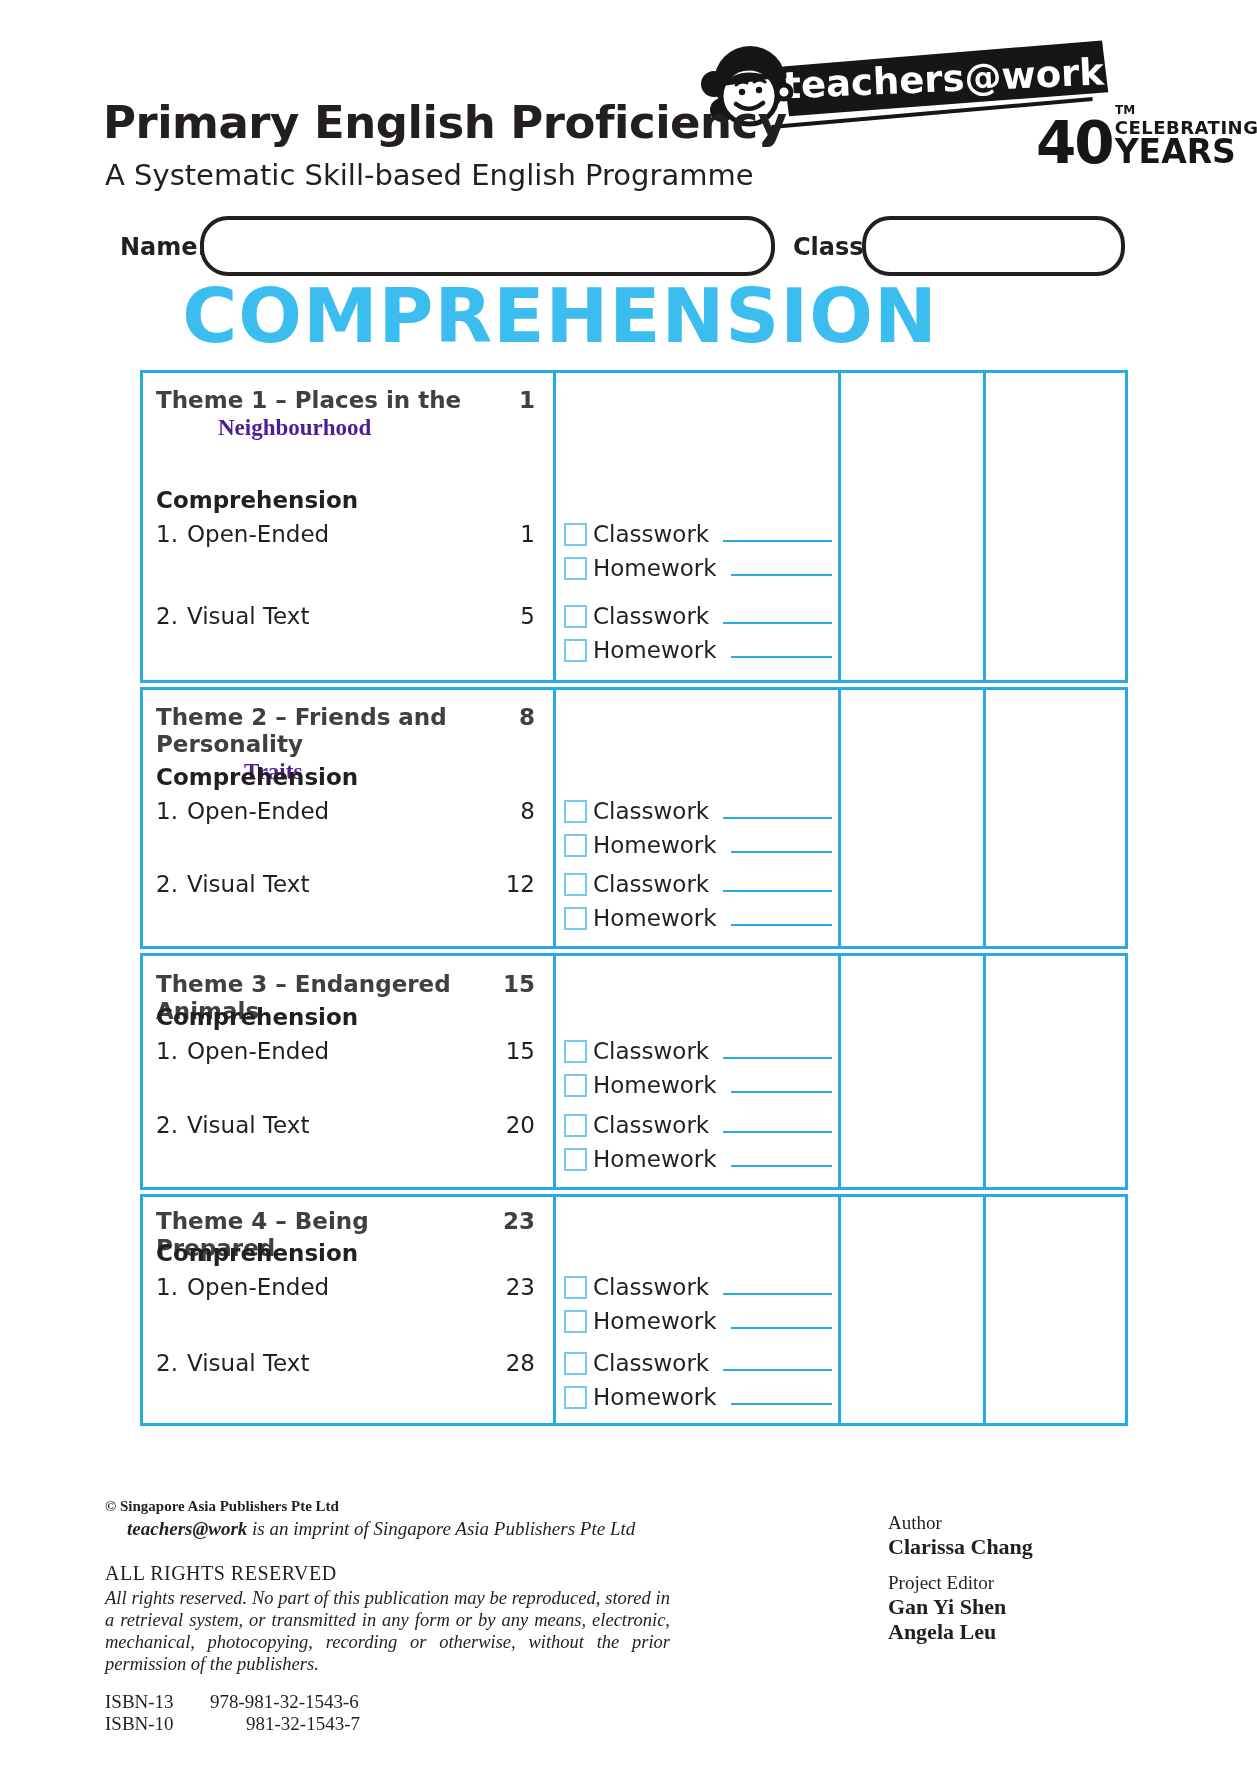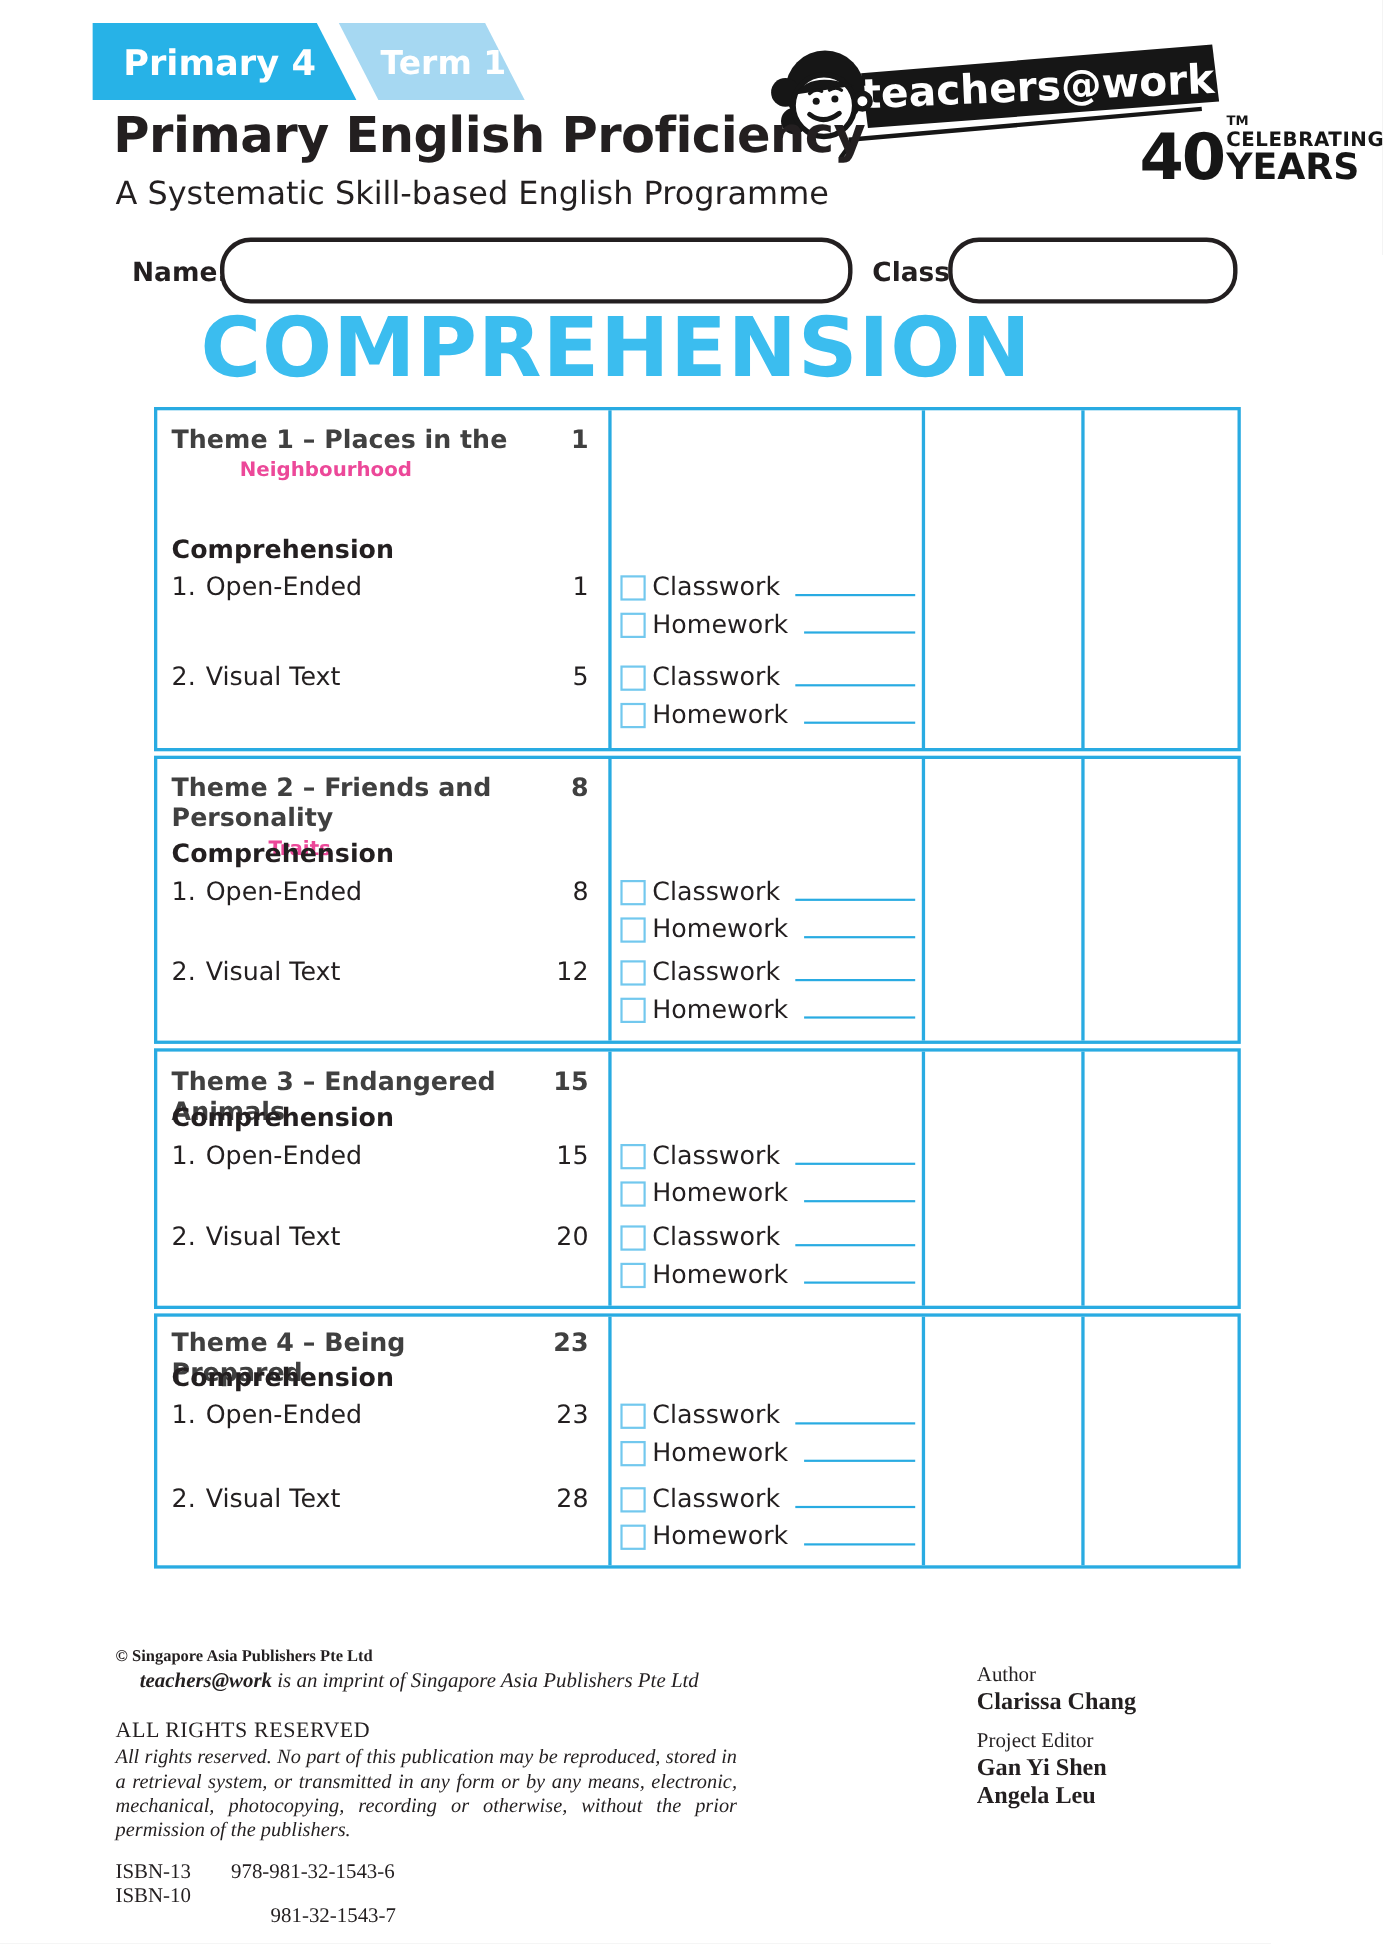--- a/index.html
+++ b/index.html
@@ -38,57 +38,49 @@
   .tbox > div:last-child { border-right:none; }
   .thead { height:54px; background:#CCE9F8; }
   .thead .hc { display:flex; flex-direction:column; align-items:center; justify-content:center;
     font-size:22px; font-weight:700; line-height:25px; }
   .thead .sub { font-weight:400; font-style:italic; }
   .thead .date-shift { margin-left:124px; }
   .sec .col1 { padding-left:13px; padding-right:18px; }
   .sec .col2 { padding-left:8px; padding-right:6px; }
   .trow { display:flex; line-height:27px; font-size:23px; font-weight:700; color:#404040;gap:24px; }
   .tpage { margin-left:auto; }
-  .tl2 { line-height:27px; font-size:18px; font-weight:700; color:#ec4899; }
+  .tl2 { line-height:27px; font-size:23px; font-weight:700; color:#4c1d95;font-family:Liberation Serif, serif; }
   .crow { height:34px; display:flex; align-items:center; font-size:23px; }
   .subhead { font-weight:700; }
   .inum { width:31px; }
   .ipage { margin-left:auto; }
   .cb { width:23px; height:23px; border:2.5px solid #72C8EE; background:#fff; flex:0 0 auto; }
   .cblabel { margin-left:6px; }
   .cbline { width:120px; height:16px; border-bottom:2.5px solid #29ABE2; margin-left:14px; }
   
   .foot-left { position:absolute; left:105px; top:1498px; width:575px; font-family:"Liberation Serif", serif; }
   .copyright { font-size:15px; font-weight:700; }
   .imprint { font-size:19px; font-style:italic; margin-top:3px; margin-left:22px; }
   .imprint .brand { font-weight:700; }
   .rights-head { font-size:20px; margin-top:22px; letter-spacing:0.5px; }
   .rights-text { font-size:18.5px; font-style:italic; text-align:justify; line-height:22px; margin-top:2px; width:565px; }
   .isbn { margin-top:16px; font-size:19px; }
   .isbn-row { display:flex; }
   .isbn-label { width:105px; }
-  .isbn10-val { margin-left:36px;margin-top:18px; }
+  .isbn10-val { margin-left:36px; }
   .foot-right { position:absolute; left:888px; top:1512px; font-family:"Liberation Serif", serif; }
   .credit-role { font-size:19px; }
   .credit-name { font-size:22px; font-weight:700; line-height:25px; }
   .credit-block2 { margin-top:13px; }
 </style>
 </head>
 <body>
 
 <div class="page">
 
-  <div class="band">
-    <svg width="480" height="72" viewBox="0 0 480 72">
-      <polygon points="0,1 204,1 240,71 0,71" fill="#27B2E7"></polygon>
-      <polygon points="224,1 357,1 393,71 260,71" fill="#A6D8F2"></polygon>
-      <text x="28" y="48" font-family="DejaVu Sans, sans-serif" font-size="32" font-weight="bold" fill="#ffffff">Primary 4</text>
-      <text x="262" y="47" font-family="DejaVu Sans, sans-serif" font-size="30" font-weight="bold" fill="#ffffff">Term 1</text>
-    </svg>
-  </div>
 
   <div class="logo">
     <svg width="450" height="110" viewBox="0 0 450 110">
       <g transform="rotate(-2.5 240 50)">
         <polygon points="92,20 412,8 416,60 96,70" fill="#161616"></polygon>
         <path d="M78,80 L400,66" stroke="#161616" stroke-width="4" fill="none"></path>
         <path d="M86,76 L70,96" stroke="#161616" stroke-width="4" fill="none"></path>
         <text x="252" y="52" text-anchor="middle" font-family="DejaVu Sans, sans-serif" font-size="37" font-weight="bold" fill="#ffffff">teachers@work</text>
       </g>
 

